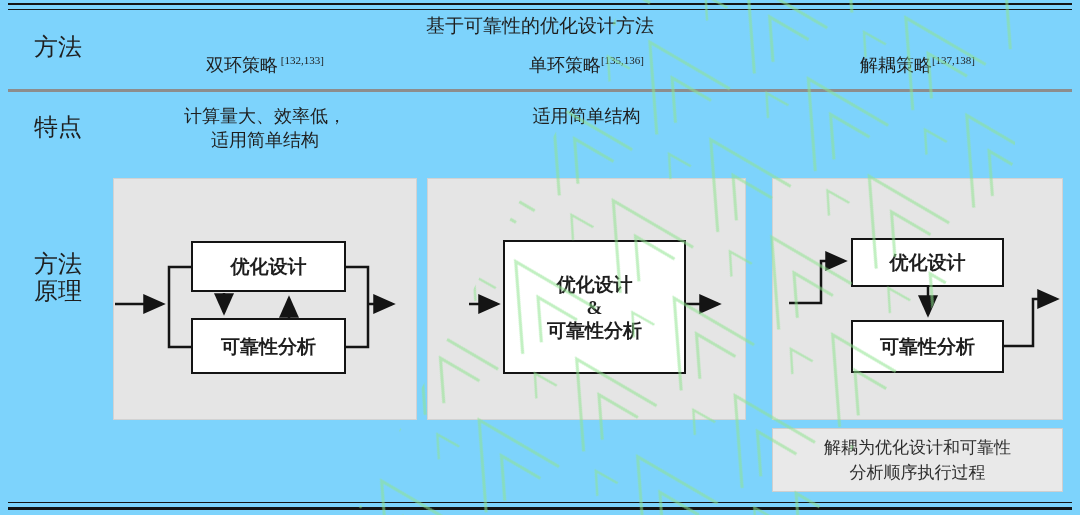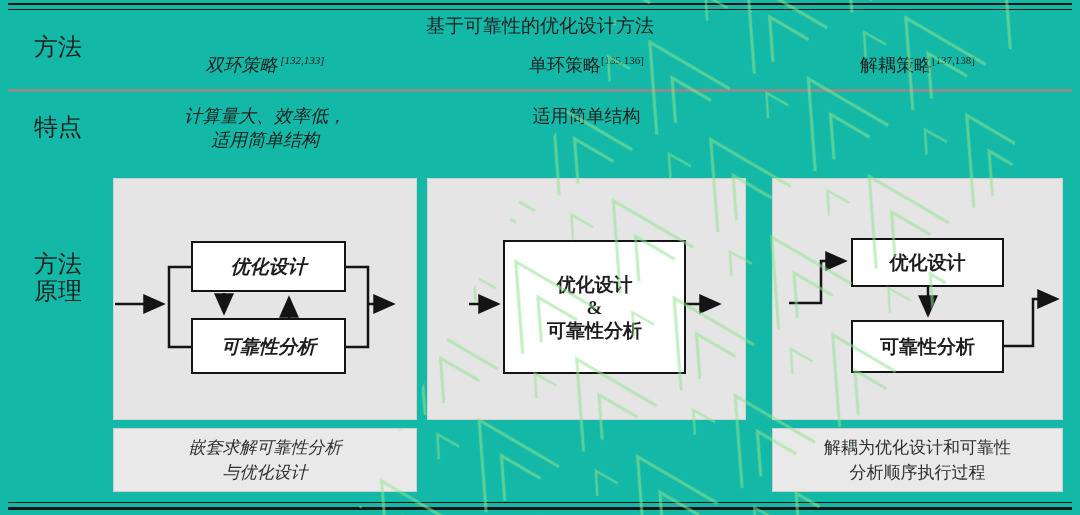--- a/index.html
+++ b/index.html
@@ -1,38 +1,38 @@
 <!DOCTYPE html>
 <html><head>
 <meta charset="utf-8">
 <style>
   html,body { margin:0; padding:0; background:#fff; }
   #canvas {
-    position:relative; width:1080px; height:515px; background:#14b8a6;
+    position:relative; width:1080px; height:515px; background:#7dd3fc;
     font-family:"Liberation Serif","DejaVu Serif",serif;
     color:#1e1e1e; overflow:hidden;
   }
   .abs { position:absolute; }
 
   
   .rule-double-top { left:8px; right:8px; top:3px; height:4px;
     border-top:2px solid #141414; border-bottom:1px solid #141414; }
   .rule-mid { left:8px; right:8px; top:89px; height:3px; background:#8d8d8d; }
   .rule-double-bottom { left:8px; right:8px; top:502px; height:4px;
     border-top:1px solid #141414; border-bottom:3px solid #141414; }
 
   
   .group-title { left:0; right:0; top:13px; text-align:center; font-size:19px; }
   .row-label { width:90px; text-align:center; font-size:24px; }
   .lbl-method { left:13px; top:31px; }
   .lbl-features { left:13px; top:111px;font-family:Liberation Serif, serif; }
   .lbl-principle { left:13px; top:251px; line-height:27px; }
   .col-header { top:53px; text-align:center; font-size:18px; }
   .col-header sup { font-size:11px; font-family:"Liberation Serif",serif; }
-  .col1 { left:113px; width:304px;font-style:italic; }
+  .col1 { left:113px; width:304px; }
   .col2 { left:427px; width:319px; }
   .col3 { left:772px; width:291px; }
 
   
   .feature { top:104px; text-align:center; font-size:18px; line-height:24px; }
 
   
   .panel { top:178px; height:242px; background:#e5e5e5; border:1px solid #d2d2d2; box-sizing:border-box; }
   .panel svg { position:absolute; left:0; top:0; }
   .flow-box {
@@ -133,26 +133,20 @@
       <polyline points="16,124 48,124 48,82 71,82" fill="none" stroke="#141414" stroke-width="2.5" marker-end="url(#ah3)"></polyline>
 
       <line x1="155" y1="108" x2="155" y2="135" stroke="#141414" stroke-width="2.5" marker-end="url(#ah3)"></line>
 
       <polyline points="231,167 260,167 260,120 283,120" fill="none" stroke="#141414" stroke-width="2.5" marker-end="url(#ah3)"></polyline>
     </svg>
     <div class="flow-box" style="left:78px; top:59px; width:153px; height:49px;">优化设计</div>
     <div class="flow-box" style="left:78px; top:141px; width:153px; height:53px;">可靠性分析</div>
   </div>
 
-  <div class="abs z summary col1">
-    <div>
-      <div>嵌套求解可靠性分析</div>
-      <div>与优化设计</div>
-    </div>
-  </div>
   <div class="abs z summary col3">
     <div>
       <div>解耦为优化设计和可靠性</div>
       <div>分析顺序执行过程</div>
     </div>
   </div>
 
   <svg id="watermark" class="abs" width="1080" height="515" viewBox="0 0 1080 515">
     <defs>
       <pattern id="wmpat" width="115" height="115" patternUnits="userSpaceOnUse" patternTransform="rotate(-32 540 257)">

